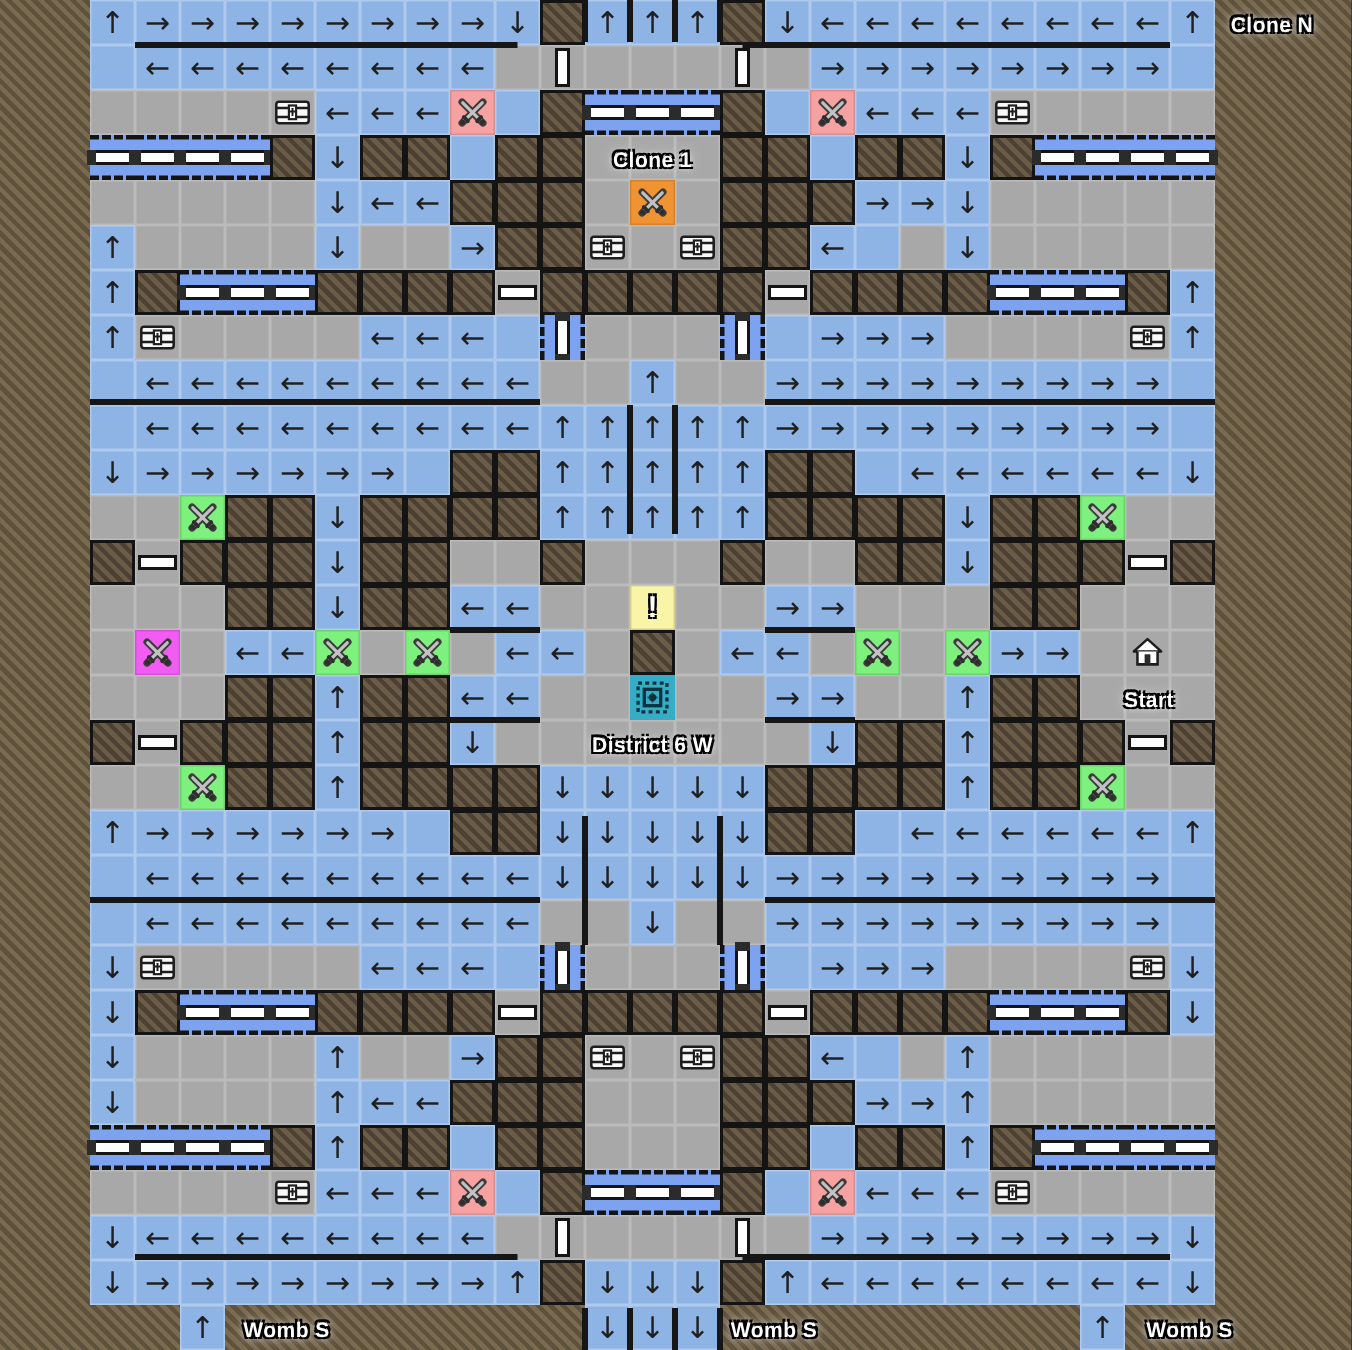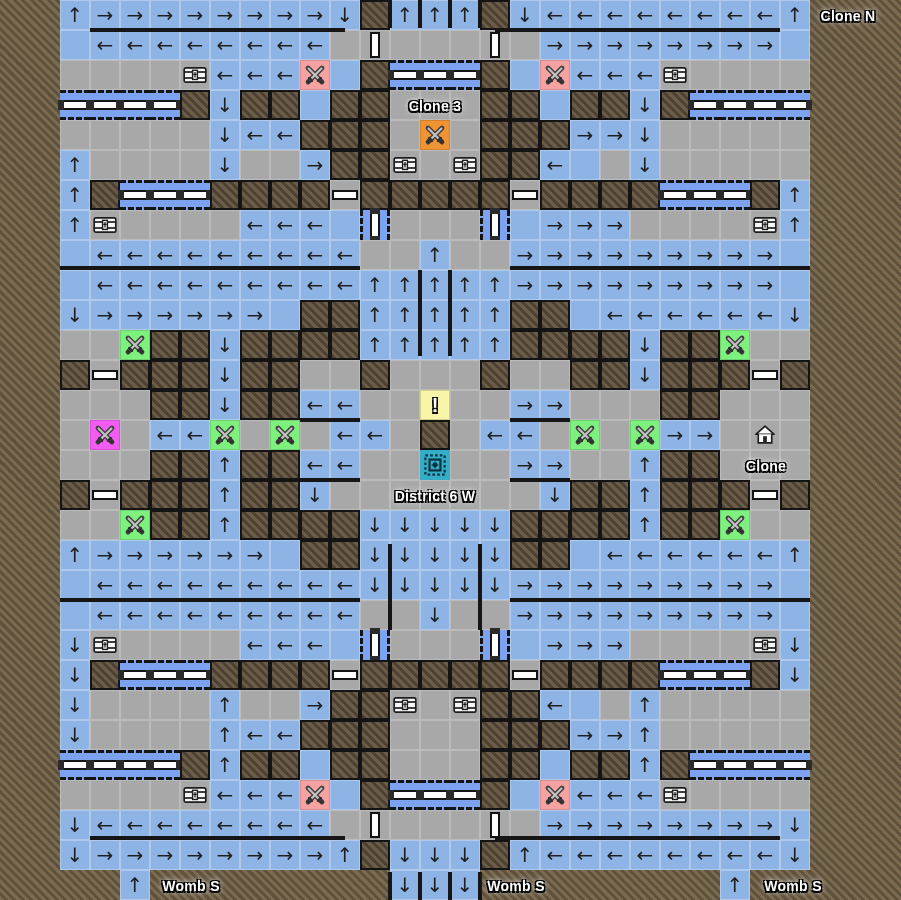--- a/index.html
+++ b/index.html
@@ -1789,19 +1789,19 @@
     <div class="ov" style="left: 478px; top: 0px; width: 4px; height: 28px;"></div>
     <div class="ov" style="left: 418px; top: 270px; width: 4px; height: 86px;"></div>
     <div class="ov" style="left: 448px; top: 270px; width: 4px; height: 86px;"></div>
     <div class="ov" style="left: 388px; top: 544px; width: 4px; height: 86px;"></div>
     <div class="ov" style="left: 478px; top: 544px; width: 4px; height: 86px;"></div>
     <div class="ov" style="left: 388px; top: 872px; width: 4px; height: 28px;"></div>
     <div class="ov" style="left: 418px; top: 872px; width: 4px; height: 28px;"></div>
     <div class="ov" style="left: 448px; top: 872px; width: 4px; height: 28px;"></div>
     <div class="ov" style="left: 478px; top: 872px; width: 4px; height: 28px;"></div>
     <div class="label" style="left: 848px; top: 16px;">Clone N</div>
-    <div class="label" style="left: 435px; top: 106px;">Clone 3</div>
+    <div class="label" style="left: 435px; top: 106px;">Clone 1</div>
     <div class="label" style="left: 435px; top: 496px;">District 6 W</div>
-    <div class="label" style="left: 766px; top: 466px;">Clone</div>
+    <div class="label" style="left: 766px; top: 466px;">Start</div>
     <div class="label" style="left: 191px; top: 886px;">Womb S</div>
     <div class="label" style="left: 516px; top: 886px;">Womb S</div>
     <div class="label" style="left: 793px; top: 886px;">Womb S</div>
   </div>
 
 </body></html>

